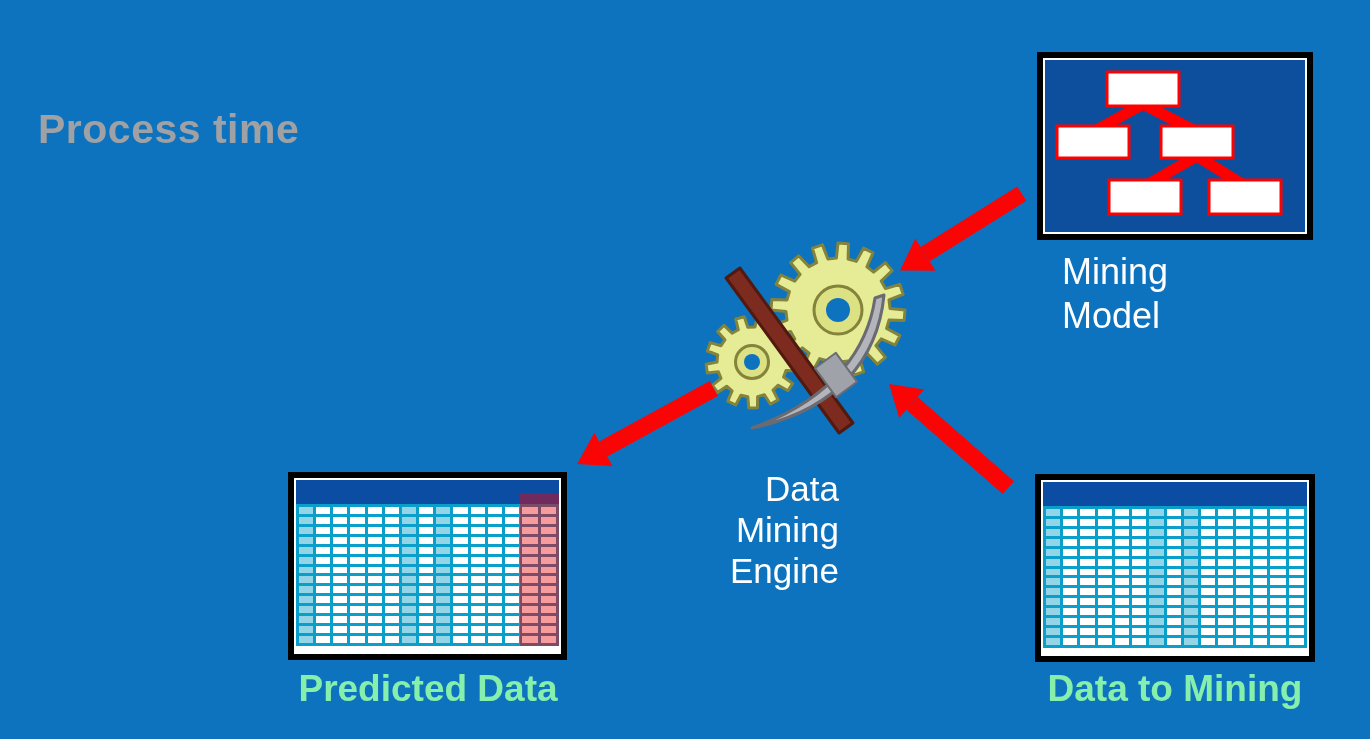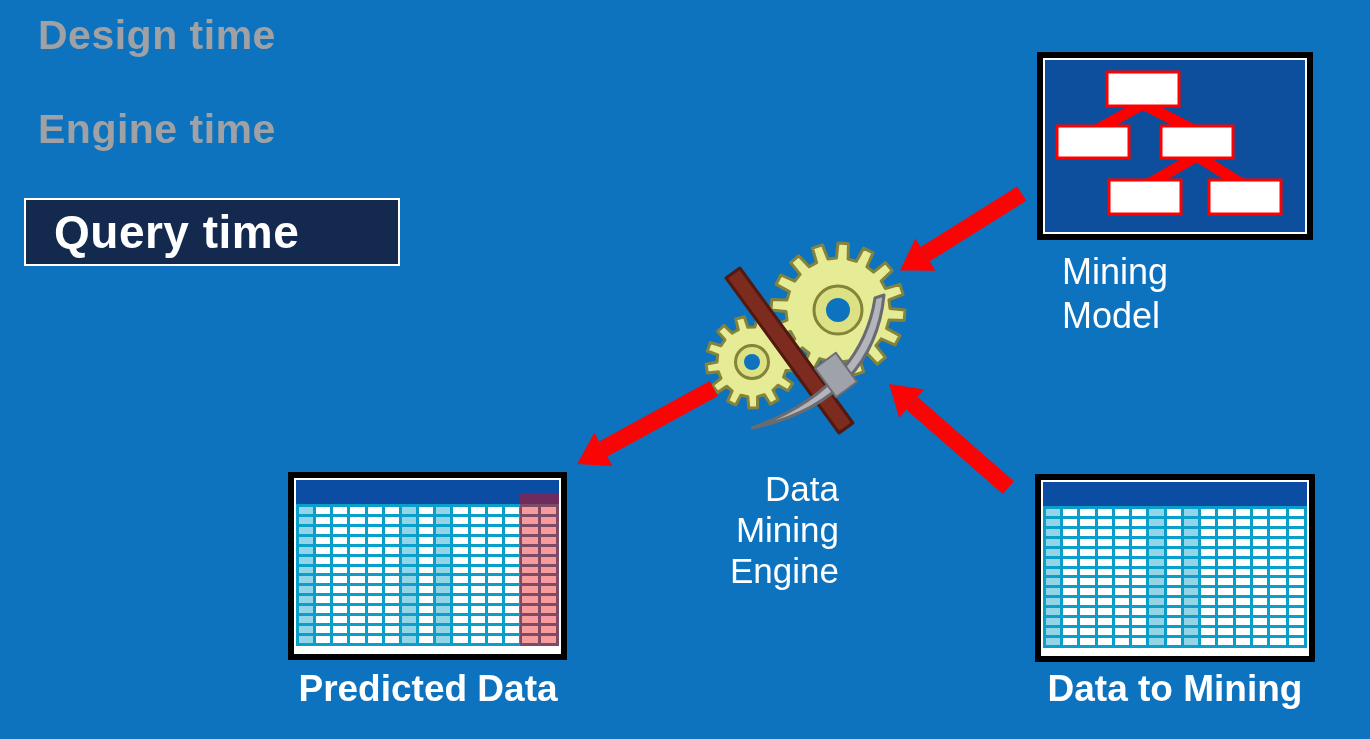--- a/index.html
+++ b/index.html
@@ -19,21 +19,21 @@
   .frame-inner{width:100%;height:100%;box-sizing:border-box;border:2px solid #fff;}
 
   .model-frame{left:1037px;top:52px;width:276px;height:188px;}
   .model-inner{background:#0D4F9C;}
   .model-inner svg{display:block;width:100%;height:100%;}
 
   
   .node-label{position:absolute;color:#fff;font-weight:normal;white-space:pre-line;}
   .mining-model-label{left:1062px;top:250px;font-size:36px;line-height:44px;}
   .engine-label{left:730px;top:468px;font-size:35px;line-height:41px;text-align:right;}
-  .table-label{position:absolute;color:#ffffff;font-weight:bold;font-size:37px;text-align:center;top:668px;}
+  .table-label{position:absolute;color:#86efac;font-weight:bold;font-size:37px;text-align:center;top:668px;}
   .predicted-label{left:258px;width:340px;}
   .topredict-label{left:1005px;width:340px;}
 
   
   .tbl-frame{width:280px;height:188px;}
   .tbl-predicted{left:288px;top:472px;width:279px;}
   .tbl-topredict{left:1035px;top:474px;}
   .tbl-content{width:100%;height:100%;display:flex;flex-direction:column;background:#fff;}
   .tbl-header{position:relative;height:24px;background:#0B4DA3;flex:0 0 auto;}
   .tbl-header .pred-strip{position:absolute;right:0;bottom:0;height:11px;width:calc(2/15*100% + 4px);background:#6F2B5E;}
@@ -57,25 +57,21 @@
   .arrow .head{width:0;height:0;flex:0 0 auto;border-top:19px solid transparent;border-bottom:19px solid transparent;border-left:30px solid #FA0505;}
   .arrow-1{left:1022px;top:175px;width:144px;transform:rotate(147.9deg);}
   .arrow-2{left:1008px;top:469px;width:158px;transform:rotate(-138.8deg);}
   .arrow-3{left:714px;top:370px;width:156px;transform:rotate(151.3deg);}
 </style>
 </head>
 <body>
 
 <div class="slide">
 
-  <div class="time-label time-design">Design time</div>
-  <div class="time-label time-process">Engine time</div>
-  <div class="query-box">
-    <div class="ql">Query time</div>
-  </div>
+  <div class="time-label time-process">Process time</div>
 
   <div class="frame model-frame">
     <div class="frame-inner model-inner">
       <svg viewBox="0 0 260 172">
         <g stroke="#FF0000" stroke-width="11">
           <line x1="98" y1="44" x2="48" y2="72"></line>
           <line x1="98" y1="44" x2="152" y2="72"></line>
           <line x1="152" y1="96" x2="100" y2="126"></line>
           <line x1="152" y1="96" x2="200" y2="126"></line>
         </g>

